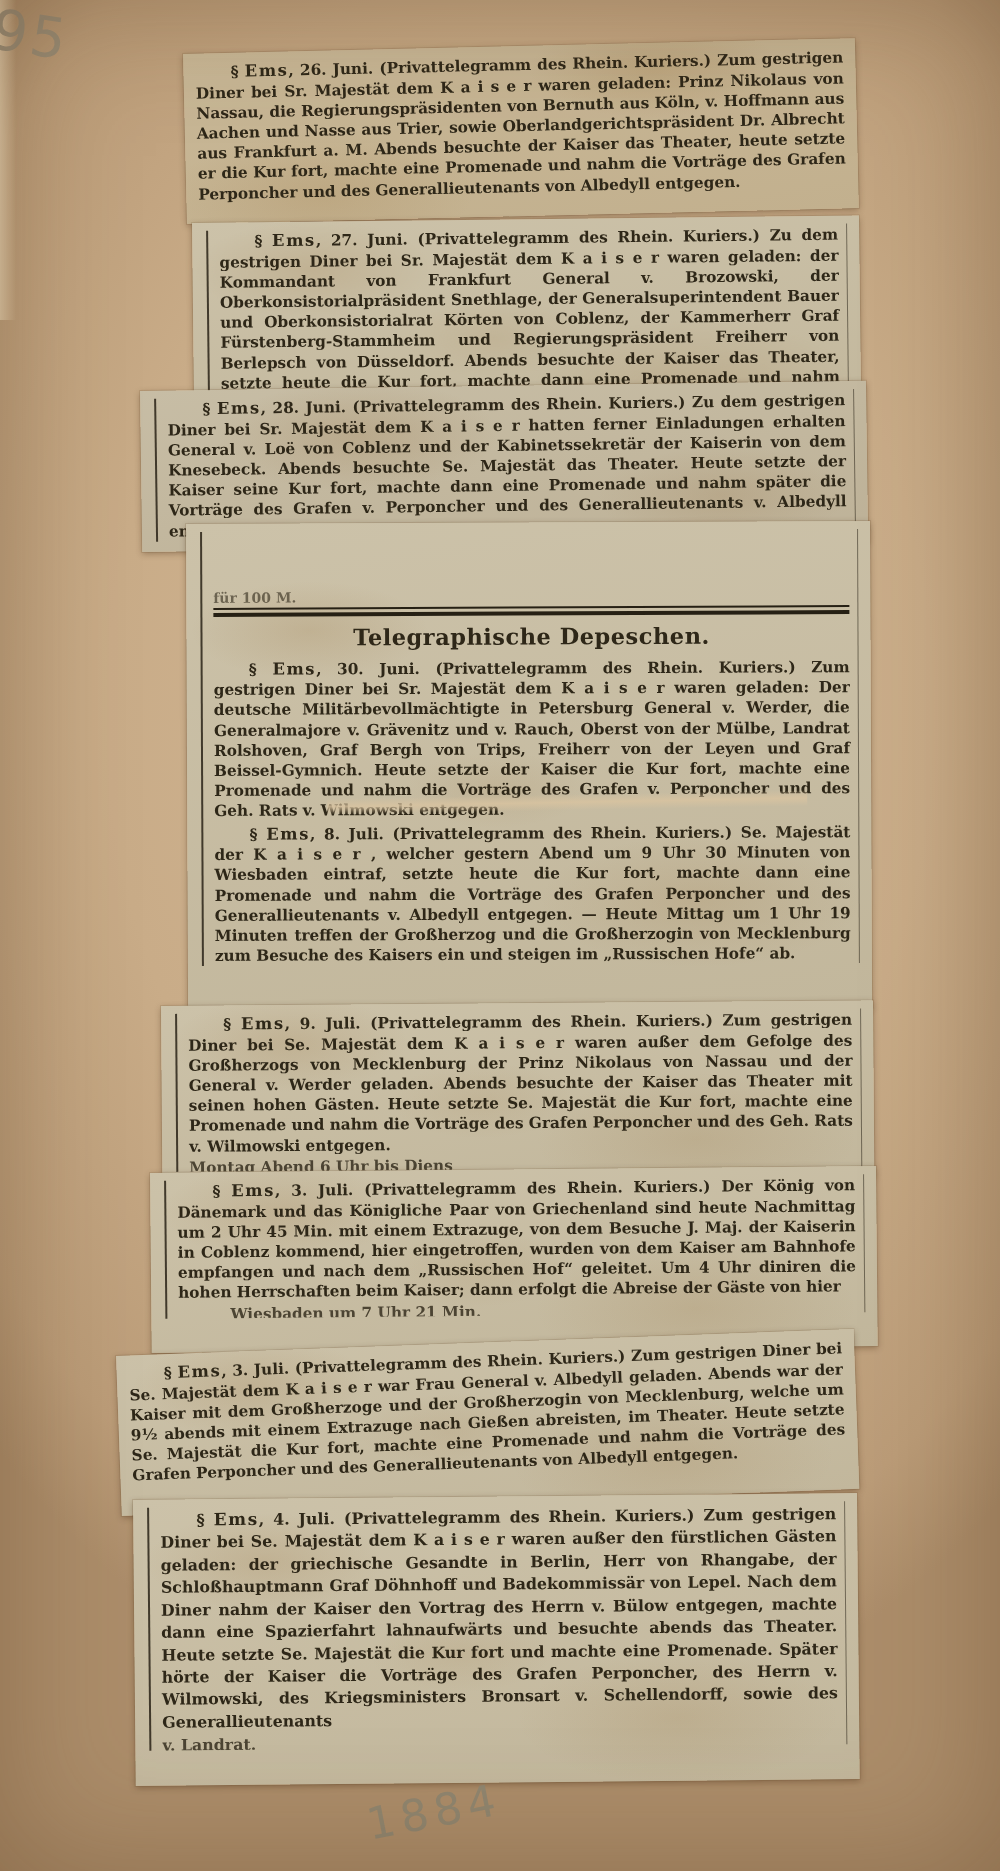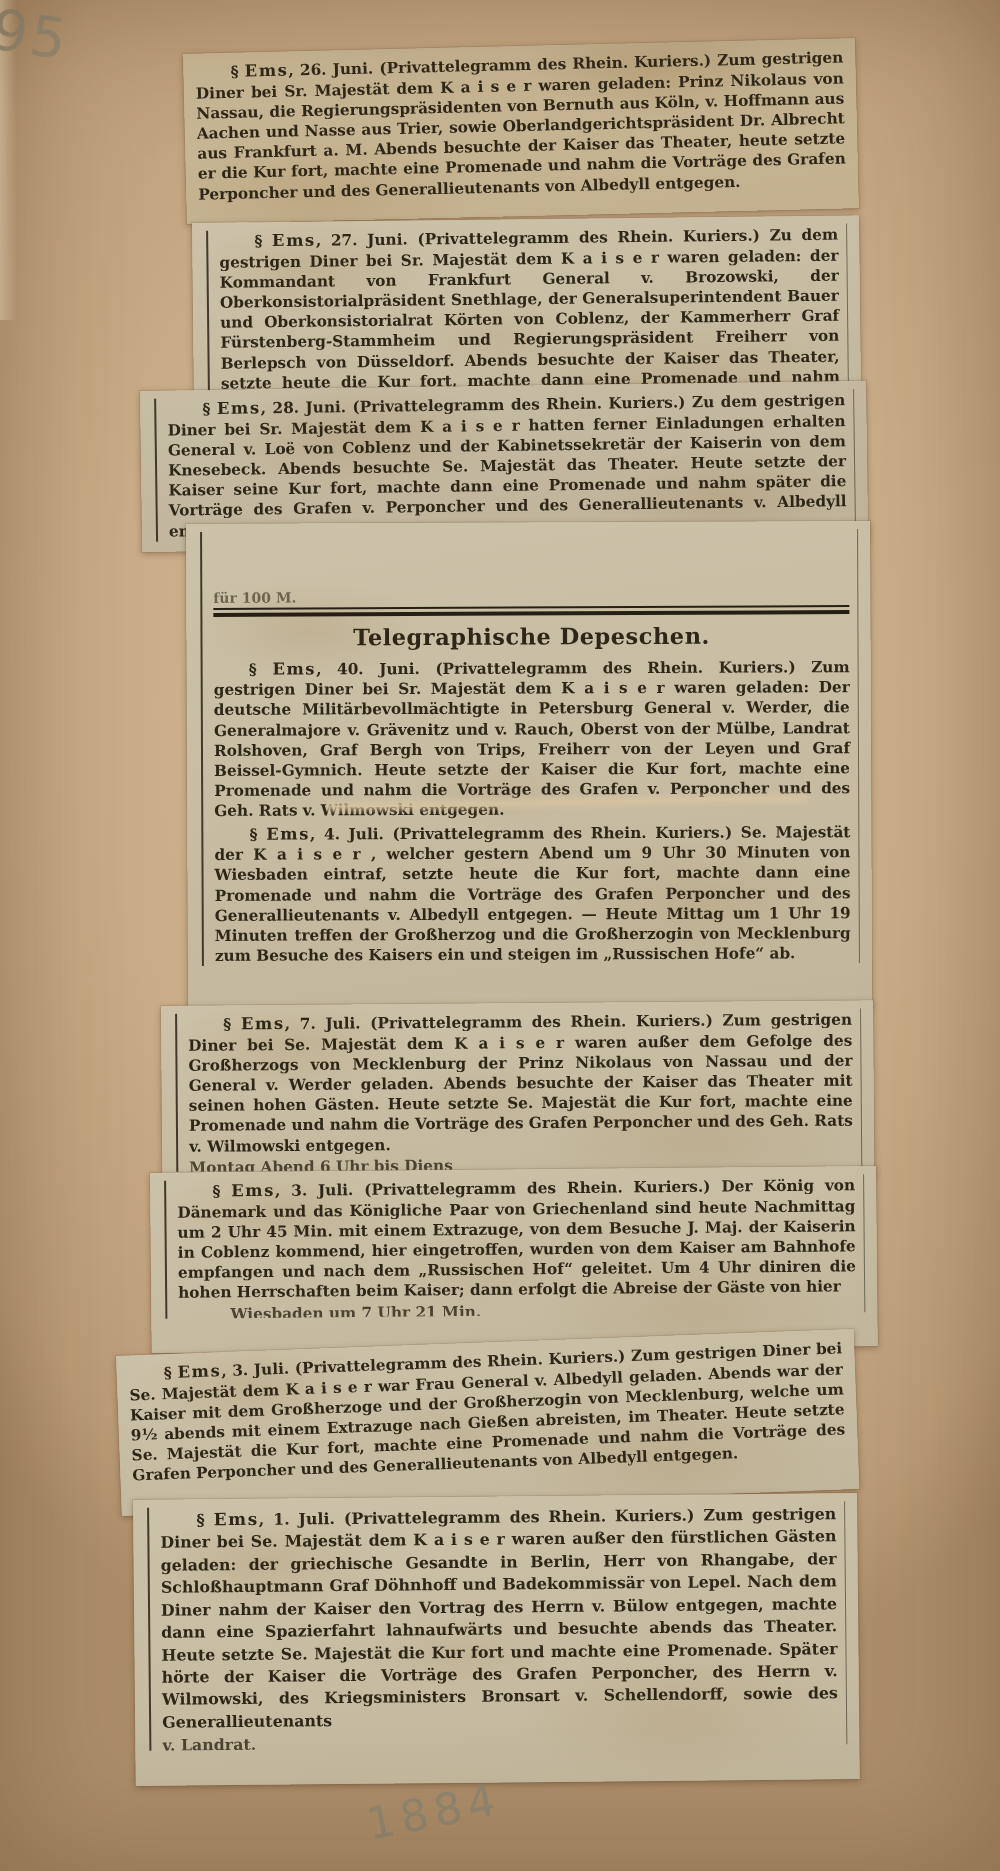--- a/index.html
+++ b/index.html
@@ -106,39 +106,39 @@
 
 <article class="clip c4">
   <div class="colrule rrule">
     <div class="topfrag">
       <span>für 100 M.</span>
     </div>
     <div class="section-rule"></div>
     <h2 class="headline">Telegraphische Depeschen.</h2>
     <p class="tg">
       <span>§</span>
-      <b class="place">Ems</b><span>, 40. Juni.</span>
+      <b class="place">Ems</b><span>, 30. Juni.</span>
       <span>(Privattelegramm des Rhein. Kuriers.)</span>
       <span>Zum gestrigen Diner bei Sr. Majestät dem K a i s e r waren geladen: Der deutsche Militärbevollmächtigte in Petersburg General v. Werder, die Generalmajore v. Grävenitz und v. Rauch, Oberst von der Mülbe, Landrat Rolshoven, Graf Bergh von Trips, Freiherr von der Leyen und Graf Beissel-Gymnich. Heute setzte der Kaiser die Kur fort, machte eine Promenade und nahm die Vorträge des Grafen v. Perponcher und des Geh. Rats v. Wilmowski entgegen.</span>
     </p>
     <p class="tg">
       <span>§</span>
-      <b class="place">Ems</b><span>, 4. Juli.</span>
+      <b class="place">Ems</b><span>, 8. Juli.</span>
       <span>(Privattelegramm des Rhein. Kuriers.)</span>
       <span>Se. Majestät der K a i s e r , welcher gestern Abend um 9 Uhr 30 Minuten von Wiesbaden eintraf, setzte heute die Kur fort, machte dann eine Promenade und nahm die Vorträge des Grafen Perponcher und des Generallieutenants v. Albedyll entgegen. — Heute Mittag um 1 Uhr 19 Minuten treffen der Großherzog und die Großherzogin von Mecklenburg zum Besuche des Kaisers ein und steigen im „Russischen Hofe“ ab.</span>
     </p>
   </div>
   <div class="tear"></div>
 </article>
 
 <article class="clip c6">
   <div class="colrule rrule">
     <p class="tg">
       <span>§</span>
-      <b class="place">Ems</b><span>, 7. Juli.</span>
+      <b class="place">Ems</b><span>, 9. Juli.</span>
       <span>(Privattelegramm des Rhein. Kuriers.)</span>
       <span>Zum gestrigen Diner bei Se. Majestät dem K a i s e r waren außer dem Gefolge des Großherzogs von Mecklenburg der Prinz Nikolaus von Nassau und der General v. Werder geladen. Abends besuchte der Kaiser das Theater mit seinen hohen Gästen. Heute setzte Se. Majestät die Kur fort, machte eine Promenade und nahm die Vorträge des Grafen Perponcher und des Geh. Rats v. Wilmowski entgegen.</span>
     </p>
     <div class="frag">
       <span>Montag Abend 6 Uhr bis Diens</span>
     </div>
   </div>
 </article>
 
 <article class="clip c7">
@@ -161,21 +161,21 @@
     <b class="place">Ems</b><span>, 3. Juli.</span>
     <span>(Privattelegramm des Rhein. Kuriers.)</span>
     <span>Zum gestrigen Diner bei Se. Majestät dem K a i s e r war Frau General v. Albedyll geladen. Abends war der Kaiser mit dem Großherzoge und der Großherzogin von Mecklenburg, welche um 9½ abends mit einem Extrazuge nach Gießen abreisten, im Theater. Heute setzte Se. Majestät die Kur fort, machte eine Promenade und nahm die Vorträge des Grafen Perponcher und des Generallieutenants von Albedyll entgegen.</span>
   </p>
 </article>
 
 <article class="clip c9">
   <div class="colrule rrule">
     <p class="tg">
       <span>§</span>
-      <b class="place">Ems</b><span>, 1. Juli.</span>
+      <b class="place">Ems</b><span>, 4. Juli.</span>
       <span>(Privattelegramm des Rhein. Kuriers.)</span>
       <span>Zum gestrigen Diner bei Se. Majestät dem K a i s e r waren außer den fürstlichen Gästen geladen: der griechische Gesandte in Berlin, Herr von Rhangabe, der Schloßhauptmann Graf Döhnhoff und Badekommissär von Lepel. Nach dem Diner nahm der Kaiser den Vortrag des Herrn v. Bülow entgegen, machte dann eine Spazierfahrt lahnaufwärts und besuchte abends das Theater. Heute setzte Se. Majestät die Kur fort und machte eine Promenade. Später hörte der Kaiser die Vorträge des Grafen Perponcher, des Herrn v. Wilmowski, des Kriegsministers Bronsart v. Schellendorff, sowie des Generallieutenants</span>
     </p>
     <div class="frag">
       <span>v. Landrat.</span>
     </div>
   </div>
 </article>
 
 <div class="pencil p1884">1884</div>

